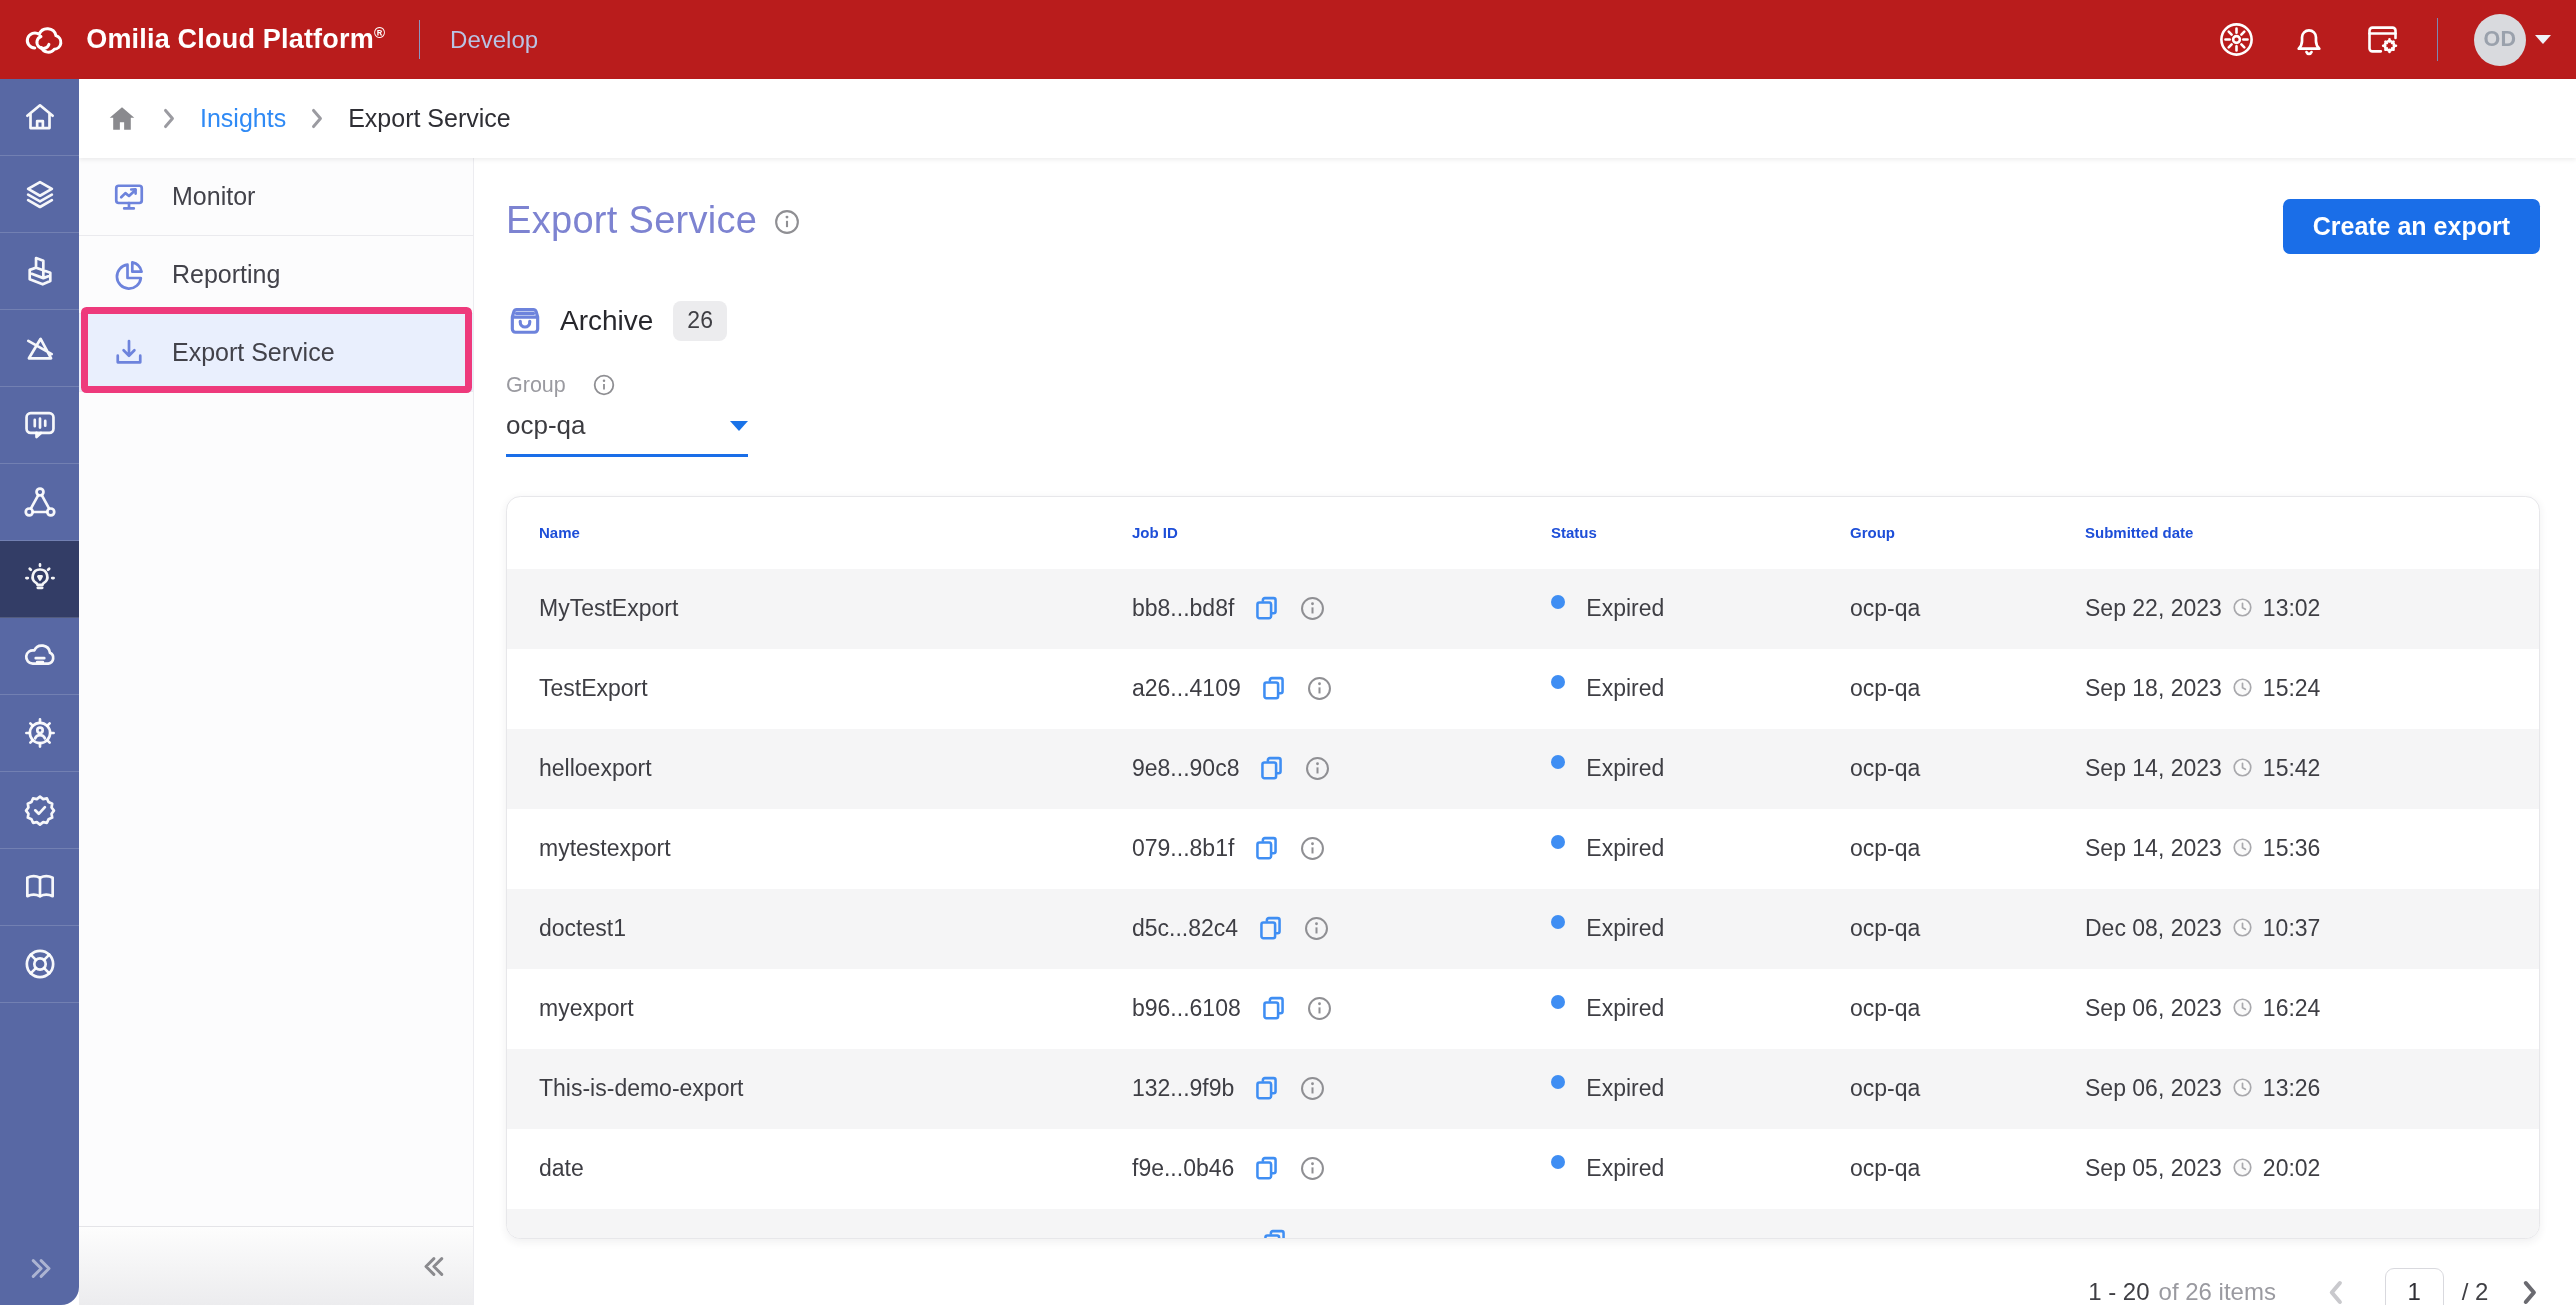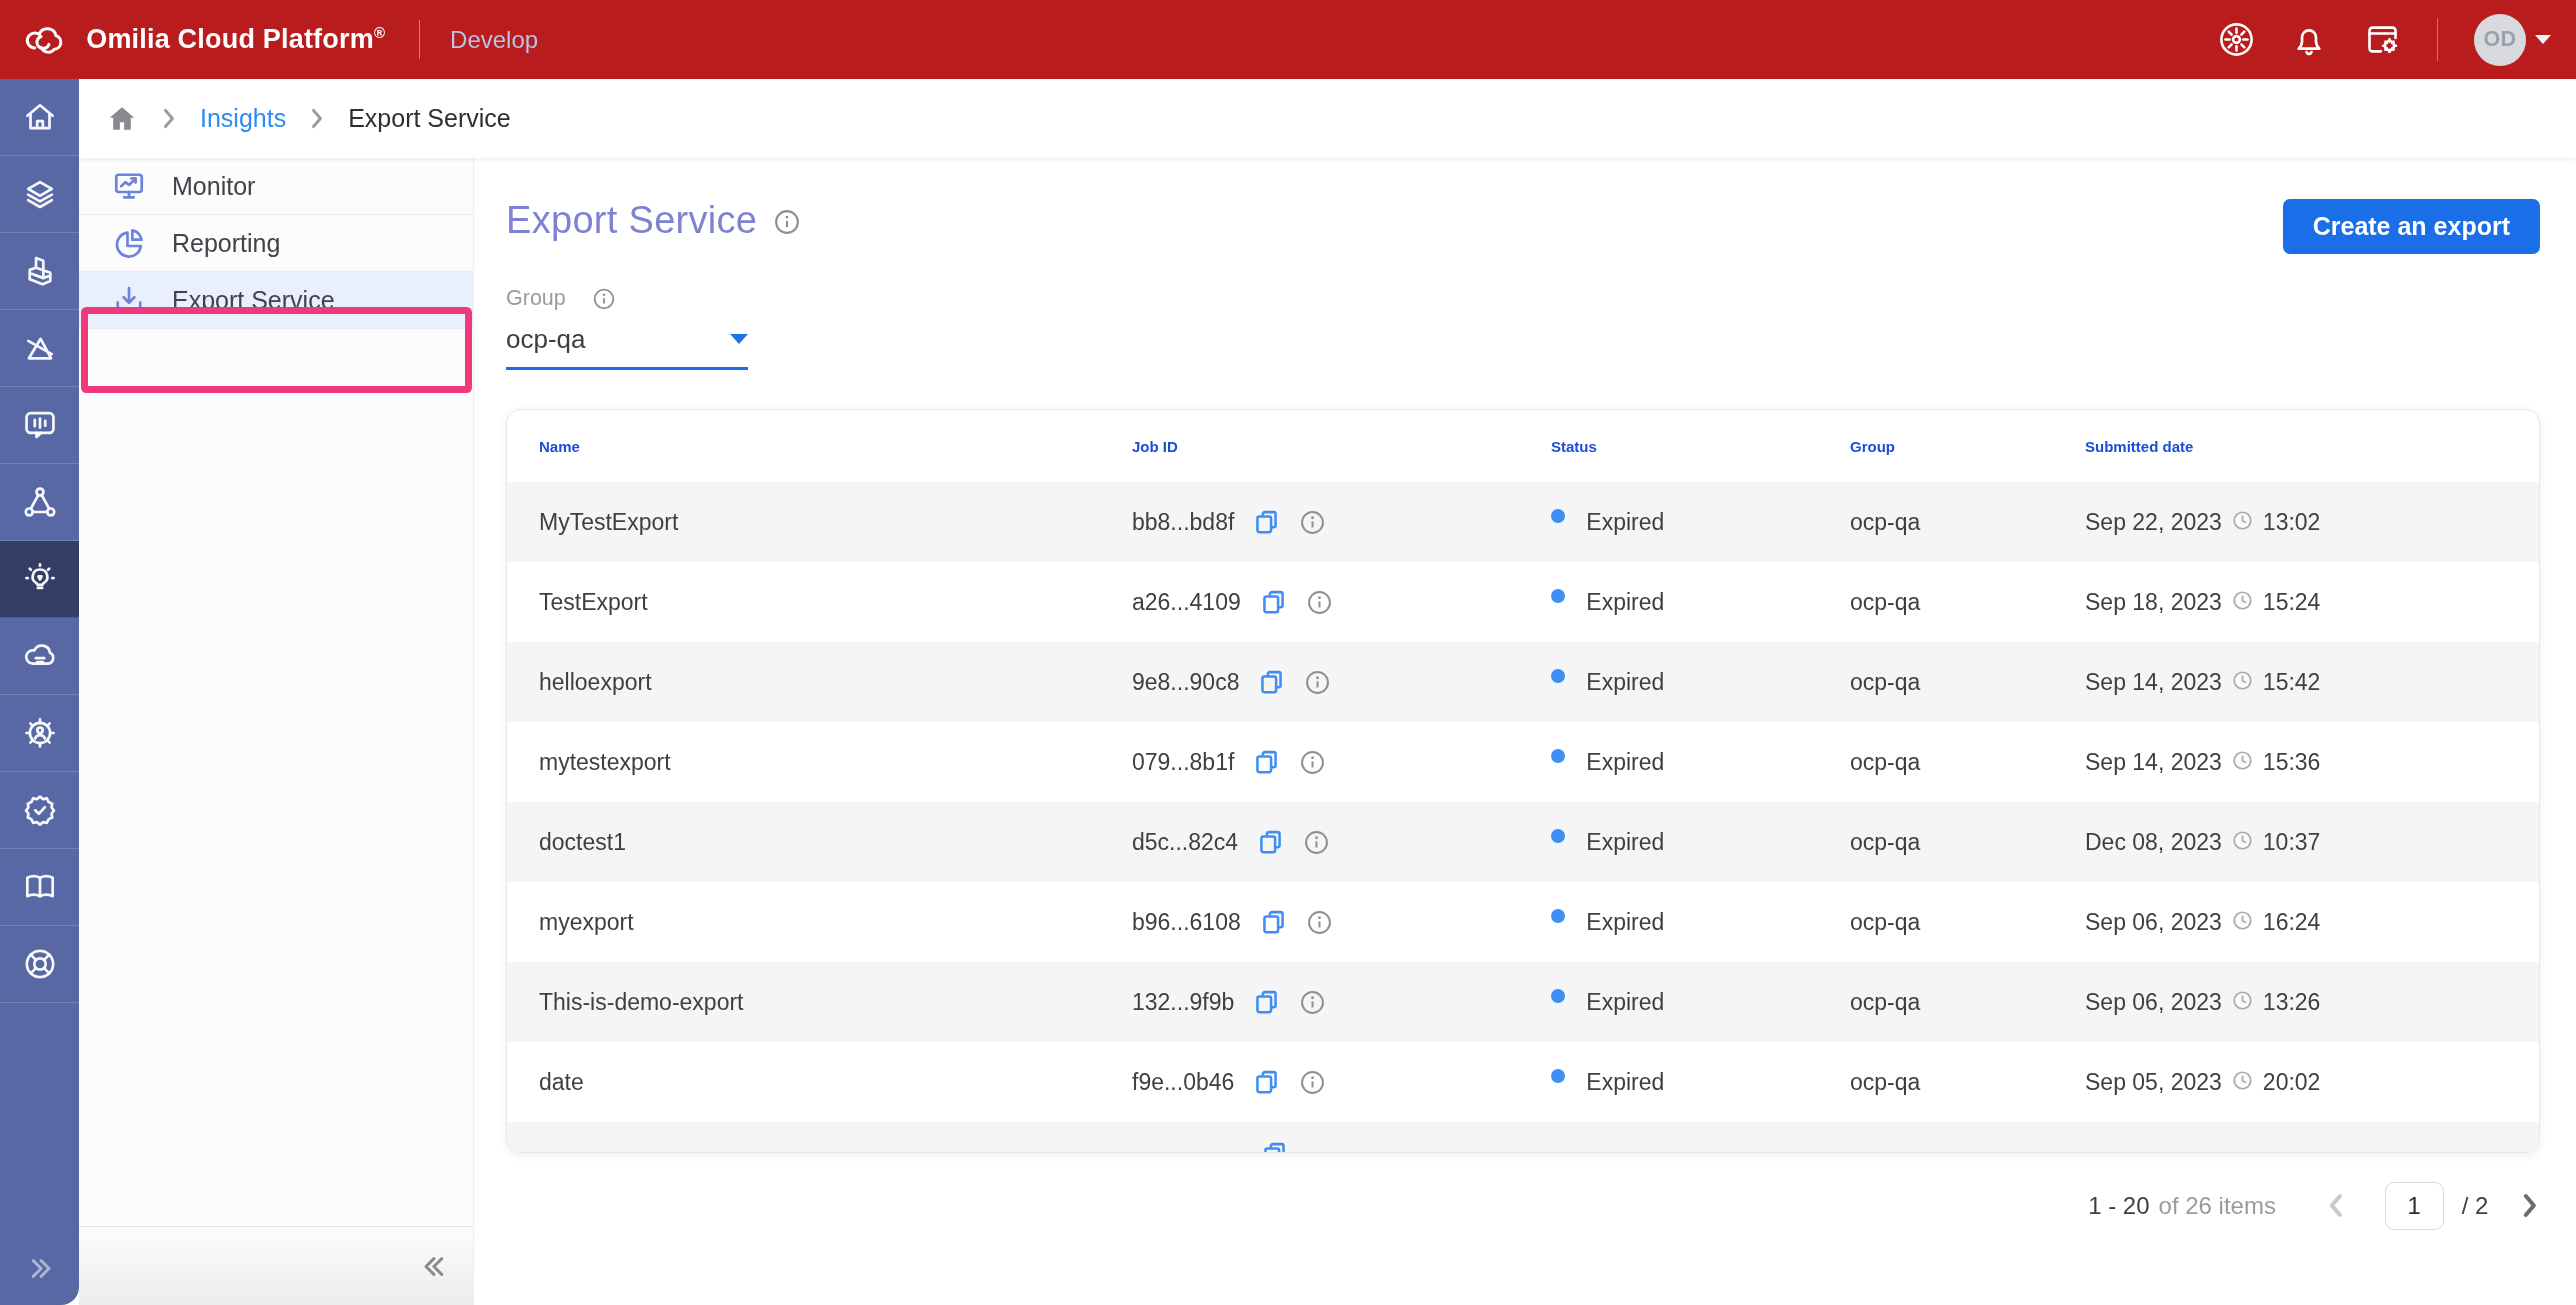--- a/index.html
+++ b/index.html
@@ -38,21 +38,21 @@
   .bc-home svg { width:32px; height:32px; fill:#8a8a8e; }
   .bc-sep { margin:0 23px; display:flex; }
   .bc-sep svg { width:16px; height:23px; stroke:#9b9ba1; stroke-width:2.6; fill:none; stroke-linecap:round; stroke-linejoin:round; }
   .bc-link { color:#2f8af5; font-size:25px; cursor:pointer; }
   .bc-current { color:#2e2e34; font-size:25px; }
 
   .lower { flex:1; display:flex; min-height:0; }
 
   
   .subnav { width:395px; background:#fcfcfd; border-right:0.9px solid #ececf0; box-shadow:1.8px 0 5.4px rgba(0,0,0,.04); position:relative; flex:0 0 auto; display:flex; flex-direction:column; }
-  .subnav-item { height:57px; display:flex; align-items:center; padding-left:32px; border-bottom:0.9px solid #eaeaee; cursor:pointer; background:#fcfcfd; }
+  .subnav-item { height:78px; display:flex; align-items:center; padding-left:32px; border-bottom:0.9px solid #eaeaee; cursor:pointer; background:#fcfcfd; }
   .subnav-item.selected { background:#e9effd; }
   .subnav-item svg { width:36px; height:36px; stroke:#6d83dc; fill:none; stroke-width:1.8; stroke-linecap:round; stroke-linejoin:round; margin-right:25px; }
   .subnav-label { font-size:25px; color:#42424a; }
   .annotation-box { position:absolute; left:1.8px; top:149px; width:391px; height:86px; border:7.2px solid #ee3a7c; border-radius:5.4px; pointer-events:none; z-index:7; }
   .subnav-footer { margin-top:auto; height:79px; background:linear-gradient(#fdfdfd,#ececee); border-top:0.9px solid #e4e4e8; display:flex; align-items:center; justify-content:flex-end; padding-right:23px; }
   .collapse-btn { cursor:pointer; display:flex; }
   .collapse-btn svg { width:30px; height:27px; stroke:#8a8a8e; fill:none; stroke-width:2.6; stroke-linecap:round; stroke-linejoin:round; }
 
   
   .content { flex:1; background:#fff; padding:41px 36px 0 32px; min-width:0; position:relative; }
@@ -306,20 +306,29 @@
             <span class="info-ic title-info">
               <svg viewBox="0 0 24 24">
                   <circle cx="12" cy="12" r="9.3"></circle>
                   <path d="M12 11v5.4"></path>
                   <circle class="dot" cx="12" cy="7.8" r="1.25"></circle>
                 </svg>
             </span>
             <button class="create-btn">Create an export</button>
           </div>
 
+          <div class="archive-row">
+            <svg viewBox="0 0 24 24">
+                <path d="M4 9.5 5 6a1.8 1.8 0 0 1 1.7-1.2h10.6A1.8 1.8 0 0 1 19 6l1 3.5v7.6a2 2 0 0 1-2 2H6a2 2 0 0 1-2-2z"></path>
+                <path d="M4.4 9.5h15.2M6.6 7.2h10.8"></path>
+                <path d="M9 12.2v.6a3 3 0 0 0 6 0v-.6"></path>
+              </svg>
+            <span class="archive-label">Archive</span>
+            <span class="archive-badge">26</span>
+          </div>
 
           <div class="group-block">
             <div class="group-label-row">
               <span class="group-label">Group</span>
               <span class="info-ic">
                 <svg viewBox="0 0 24 24">
                     <circle cx="12" cy="12" r="9.3"></circle>
                     <path d="M12 11v5.4"></path>
                     <circle class="dot" cx="12" cy="7.8" r="1.25"></circle>
                   </svg>

